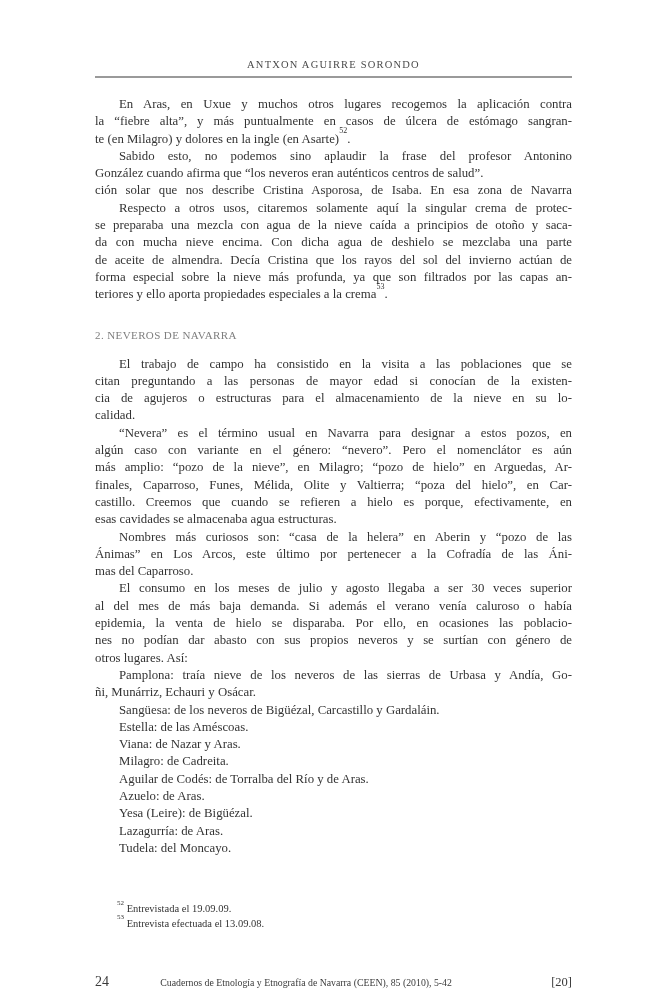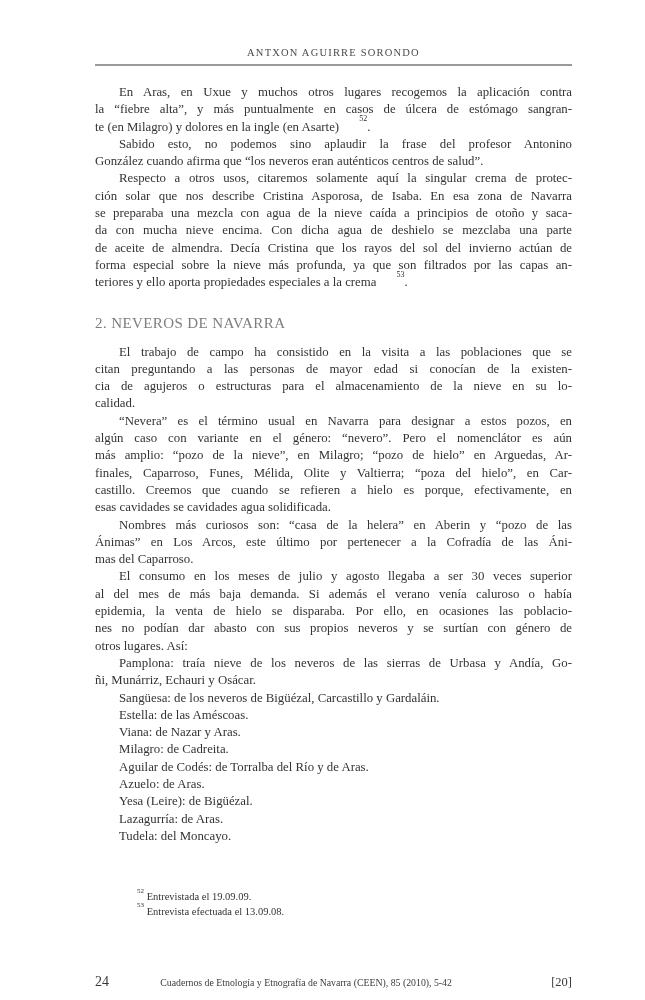--- a/index.html
+++ b/index.html
@@ -3,42 +3,42 @@
 <meta charset="utf-8">
 <style>
   html, body { margin: 0; padding: 0; background: #ffffff; }
   .page {
     position: relative;
     width: 645px;
     height: 1000px;
     background: #ffffff;
     overflow: hidden;
     box-sizing: border-box;
-    padding: 0 73px 0 95px;
+    padding: 12px 73px 0 95px;
     font-family: "Liberation Serif", "DejaVu Serif", serif;
     color: var(--c-body, #333333);
   }
   .running-header { margin-top: 42px; text-align: center; }
   .author {
     font-size: 10.5px;
     line-height: 12px;
     letter-spacing: 1.2px;
     color: var(--c-header, #4a4a4a);
     white-space: nowrap;
   }
   .header-rule { height: 2px; background: var(--c-rule, #9a9a9a); margin-top: 4px; }
   .body-text { margin-top: 18px; font-size: 12.8px; line-height: 17.3px; }
   .ln { text-align: justify; text-align-last: justify; }
   .ln.last { text-align-last: auto; }
   .ln.first { text-indent: 24px; }
-  sup { font-size: 8px; line-height: 0; position: relative; top: -4px; margin-left: 20px; }
+  sup { font-size: 8px; line-height: 0; position: relative; top: -4px; }
   .section-heading {
     margin-top: 22px;
     margin-bottom: 12px;
-    font-size: 15px;
+    font-size: 11px;
     line-height: 18px;
     letter-spacing: 0.4px;
     color: var(--c-heading, #7e7e7e);
   }
   .footnotes { margin-top: 45px; font-size: 10.5px; line-height: 14.5px; }
   .footnote { text-indent: 22px; }
   .footnote sup { font-size: 7px; top: -3px; }
   .footer {
     position: absolute;
     left: 95px;
@@ -65,42 +65,42 @@
       <div class="para">
         <div class="ln first">En Aras, en Uxue y muchos otros lugares recogemos la aplicación contra</div>
         <div class="ln">la “fiebre alta”, y más puntualmente en casos de úlcera de estómago sangran-</div>
         <div class="ln last">te (en Milagro) y dolores en la ingle (en Asarte)<sup>52</sup>.</div>
       </div>
       <div class="para">
         <div class="ln first">Sabido esto, no podemos sino aplaudir la frase del profesor Antonino</div>
         <div class="ln last">González cuando afirma que “los neveros eran auténticos centros de salud”.</div>
       </div>
       <div class="para">
+        <div class="ln">ción solar que nos describe Cristina Asporosa, de Isaba. En esa zona de Navarra</div>
         <div class="ln first">Respecto a otros usos, citaremos solamente aquí la singular crema de protec-</div>
-        <div class="ln">ción solar que nos describe Cristina Asporosa, de Isaba. En esa zona de Navarra</div>
         <div class="ln">se preparaba una mezcla con agua de la nieve caída a principios de otoño y saca-</div>
         <div class="ln">da con mucha nieve encima. Con dicha agua de deshielo se mezclaba una parte</div>
         <div class="ln">de aceite de almendra. Decía Cristina que los rayos del sol del invierno actúan de</div>
         <div class="ln">forma especial sobre la nieve más profunda, ya que son filtrados por las capas an-</div>
         <div class="ln last">teriores y ello aporta propiedades especiales a la crema<sup>53</sup>.</div>
       </div>
       <div class="section-heading">2. NEVEROS DE NAVARRA</div>
       <div class="para">
         <div class="ln first">El trabajo de campo ha consistido en la visita a las poblaciones que se</div>
         <div class="ln">citan preguntando a las personas de mayor edad si conocían de la existen-</div>
         <div class="ln">cia de agujeros o estructuras para el almacenamiento de la nieve en su lo-</div>
         <div class="ln last">calidad.</div>
       </div>
       <div class="para">
         <div class="ln first">“Nevera” es el término usual en Navarra para designar a estos pozos, en</div>
         <div class="ln">algún caso con variante en el género: “nevero”. Pero el nomenclátor es aún</div>
         <div class="ln">más amplio: “pozo de la nieve”, en Milagro; “pozo de hielo” en Arguedas, Ar-</div>
         <div class="ln">finales, Caparroso, Funes, Mélida, Olite y Valtierra; “poza del hielo”, en Car-</div>
         <div class="ln">castillo. Creemos que cuando se refieren a hielo es porque, efectivamente, en</div>
-        <div class="ln last">esas cavidades se cavidades agua solidificada.</div>
+        <div class="ln last">esas cavidades se almacenaba agua estructuras.</div>
       </div>
       <div class="para">
         <div class="ln first">Nombres más curiosos son: “casa de la helera” en Aberin y “pozo de las</div>
         <div class="ln">Ánimas” en Los Arcos, este último por pertenecer a la Cofradía de las Áni-</div>
         <div class="ln last">mas del Caparroso.</div>
       </div>
       <div class="para">
         <div class="ln first">El consumo en los meses de julio y agosto llegaba a ser 30 veces superior</div>
         <div class="ln">al del mes de más baja demanda. Si además el verano venía caluroso o había</div>
         <div class="ln">epidemia, la venta de hielo se disparaba. Por ello, en ocasiones las poblacio-</div>

